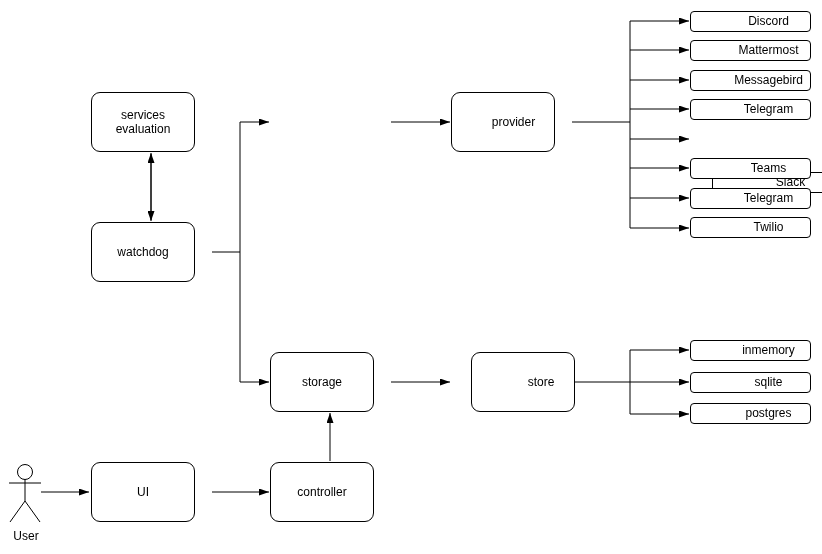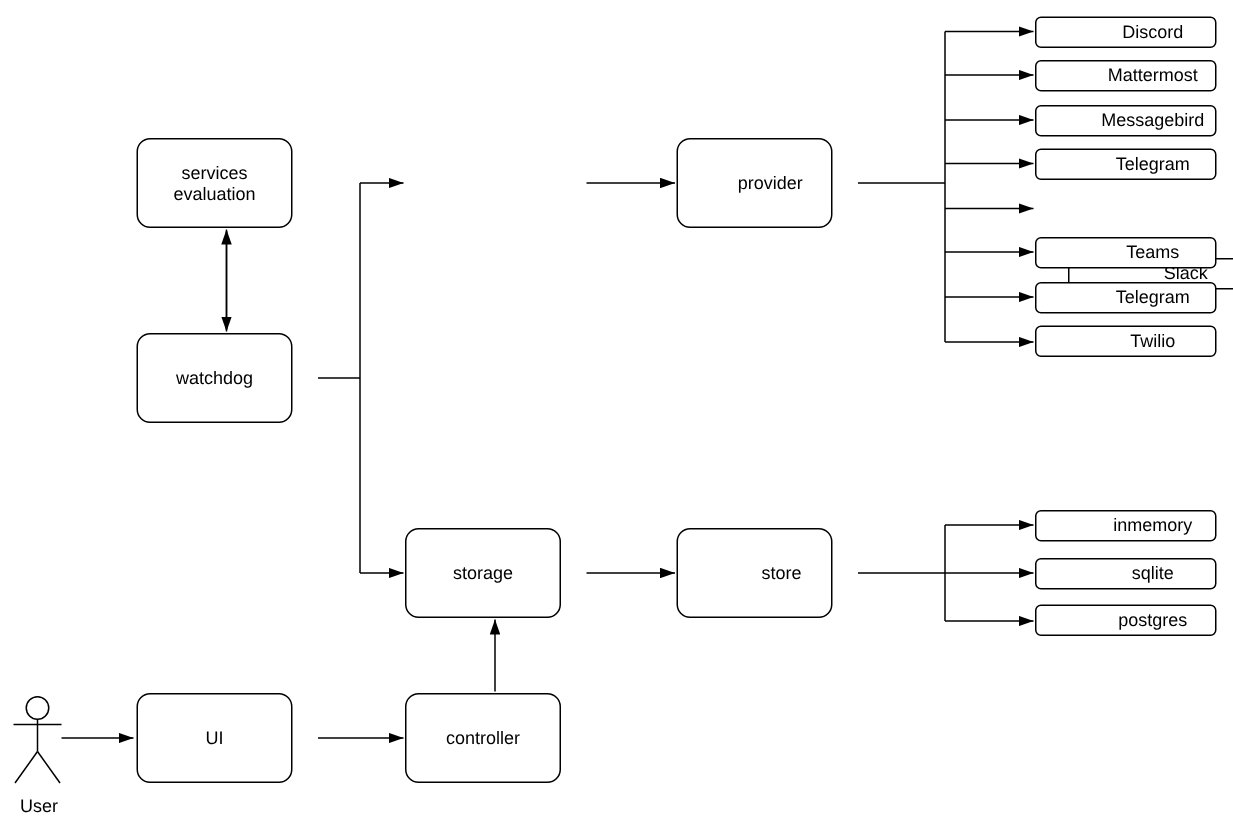--- a/index.html
+++ b/index.html
@@ -110,21 +110,21 @@
 
 
   <div class="node big" style="left:451px; top:92px;padding-left:21px;">
     <span>provider</span>
   </div>
 
   <div class="node big" style="left:270px; top:352px;">
     <span>storage</span>
   </div>
 
-  <div class="node big" style="left:451px; top:352px;padding-left:36px;">
+  <div class="node big" style="left:471px; top:352px;padding-left:36px;">
     <span>store</span>
   </div>
 
   <div class="node big" style="left:91px; top:462px;">
     <span>UI</span>
   </div>
 
   <div class="node big" style="left:270px; top:462px;">
     <span>controller</span>
   </div>

